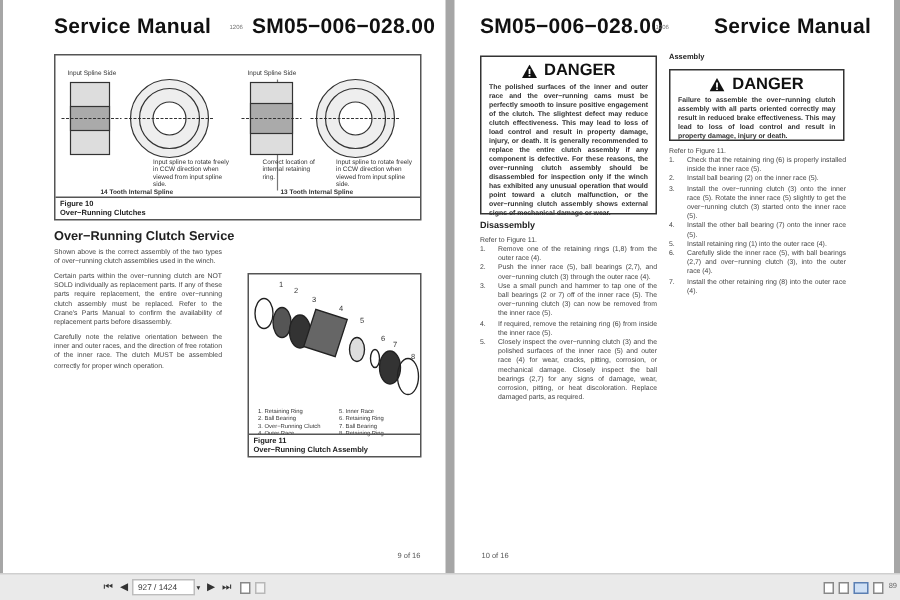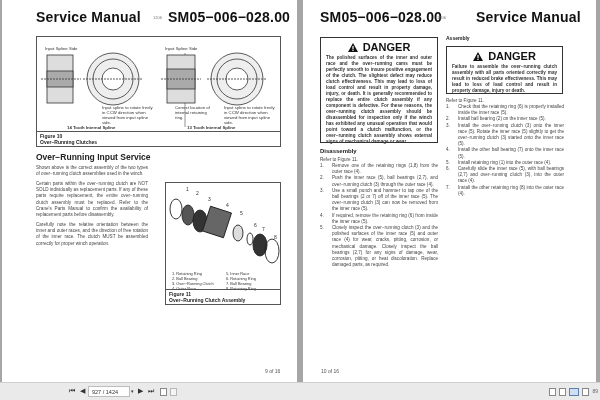--- a/index.html
+++ b/index.html
@@ -66,21 +66,21 @@
       <div class="label" style="left:138px;top:68px;width:40px">Correct location of internal retaining ring.</div>
       <div class="label" style="left:187px;top:68px;width:55px">Input spline to rotate freely in CCW direction when viewed from input spline side.</div>
       <div class="label" style="left:30px;top:88px;font-weight:bold">14 Tooth Internal Spline</div>
       <div class="label" style="left:150px;top:88px;font-weight:bold">13 Tooth Internal Spline</div>
       <div class="figcap">
         <div>Figure 10</div>
         <div>Over−Running Clutches</div>
       </div>
     </div>
 
-    <div class="sec" style="left:34px;top:152px;font-size:8.5px">Over−Running Input Service</div>
+    <div class="sec" style="left:34px;top:152px;font-size:8.5px">Over−Running Clutch Service</div>
     <div class="para" style="left:34px;top:165px;width:112px">Shown above is the correct assembly of the two types of over−running clutch assemblies used in the winch.</div>
     <div class="para" style="left:34px;top:181px;width:112px">Certain parts within the over−running clutch are NOT SOLD individually as replacement parts. If any of these parts require replacement, the entire over−running clutch assembly must be replaced. Refer to the Crane's Parts Manual to confirm the availability of replacement parts before disassembly.</div>
     <div class="para" style="left:34px;top:222px;width:112px">Carefully note the relative orientation between the inner and outer races, and the direction of free rotation of the inner race. The clutch MUST be assembled correctly for proper winch operation.</div>
 
     <div class="fig" style="left:163px;top:182px;width:116px;height:123px">
       <svg width="116" height="90" style="position:absolute;left:0;top:0">
         <g stroke="#222" fill="none" stroke-width="0.9">
           <ellipse cx="10" cy="26" rx="6" ry="10"></ellipse>
           <ellipse cx="22" cy="32" rx="6" ry="10" fill="#555"></ellipse>
           <ellipse cx="34" cy="38" rx="7" ry="11" fill="#333"></ellipse>

